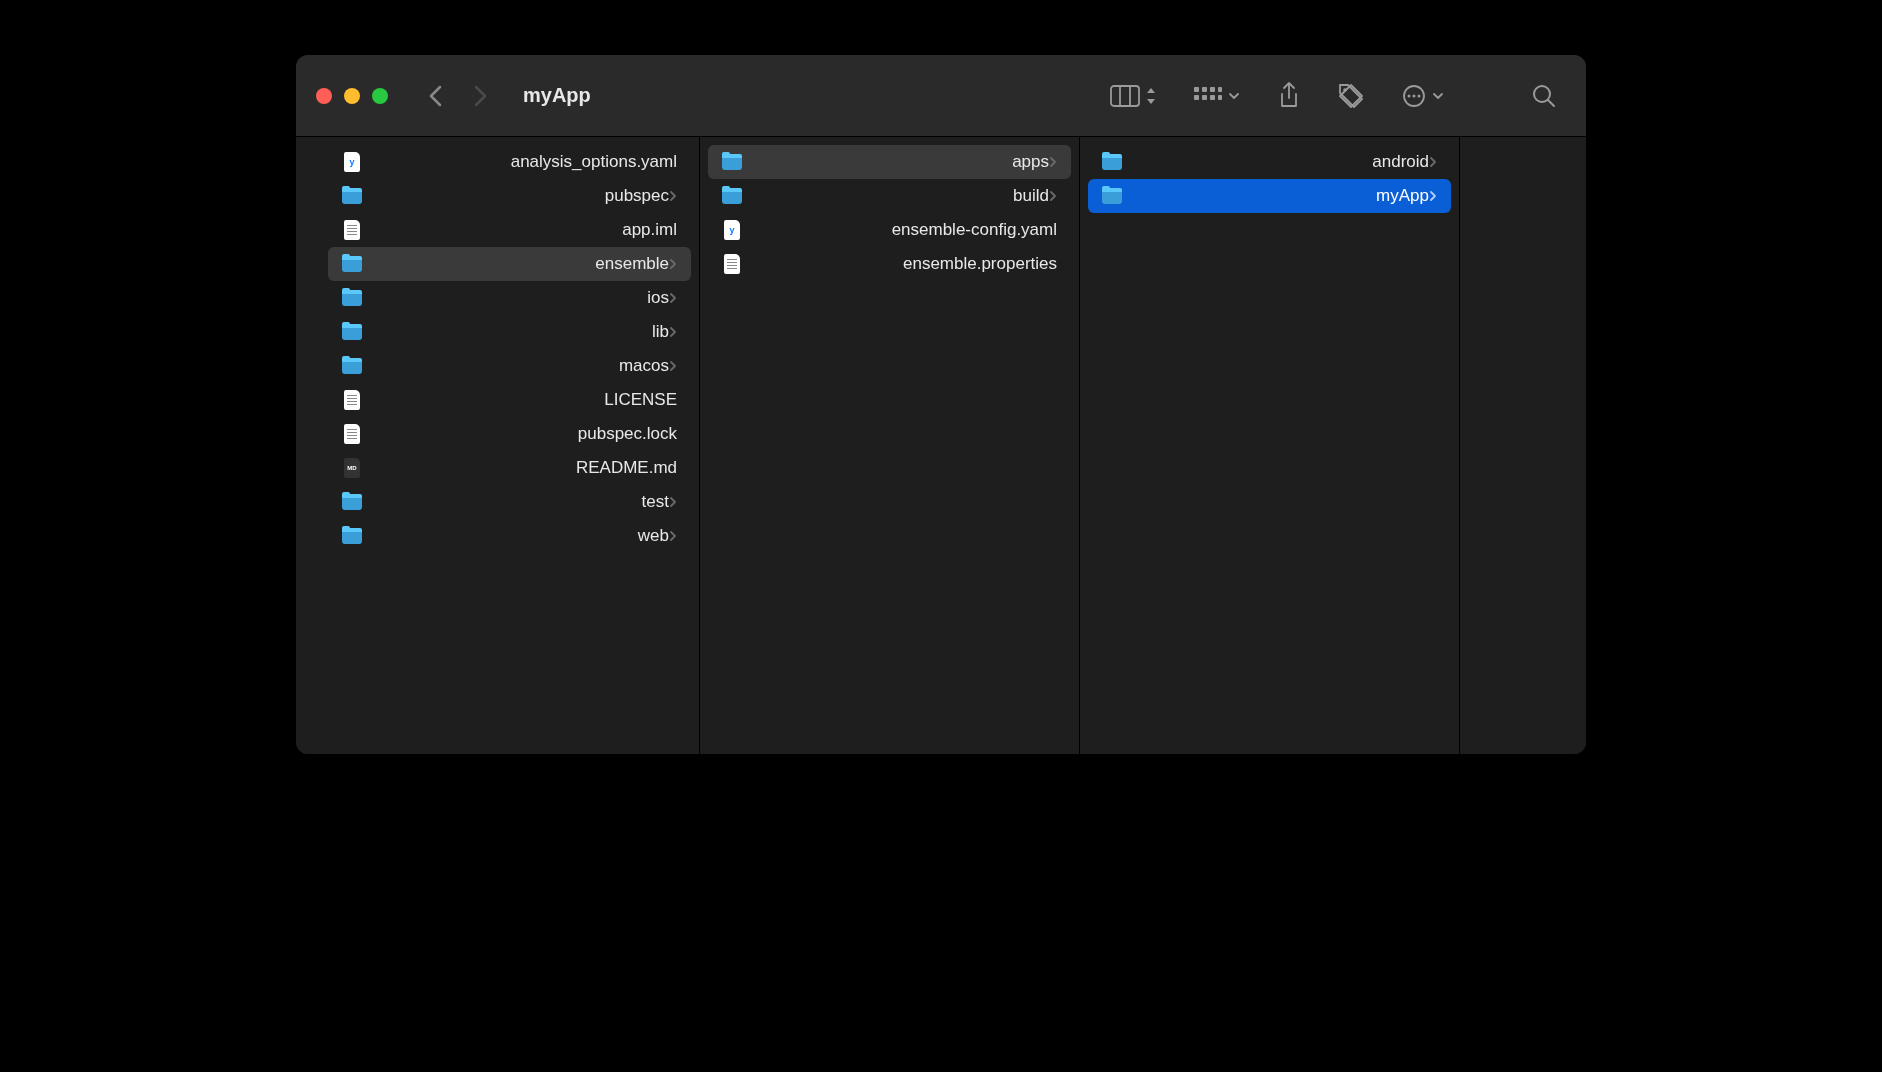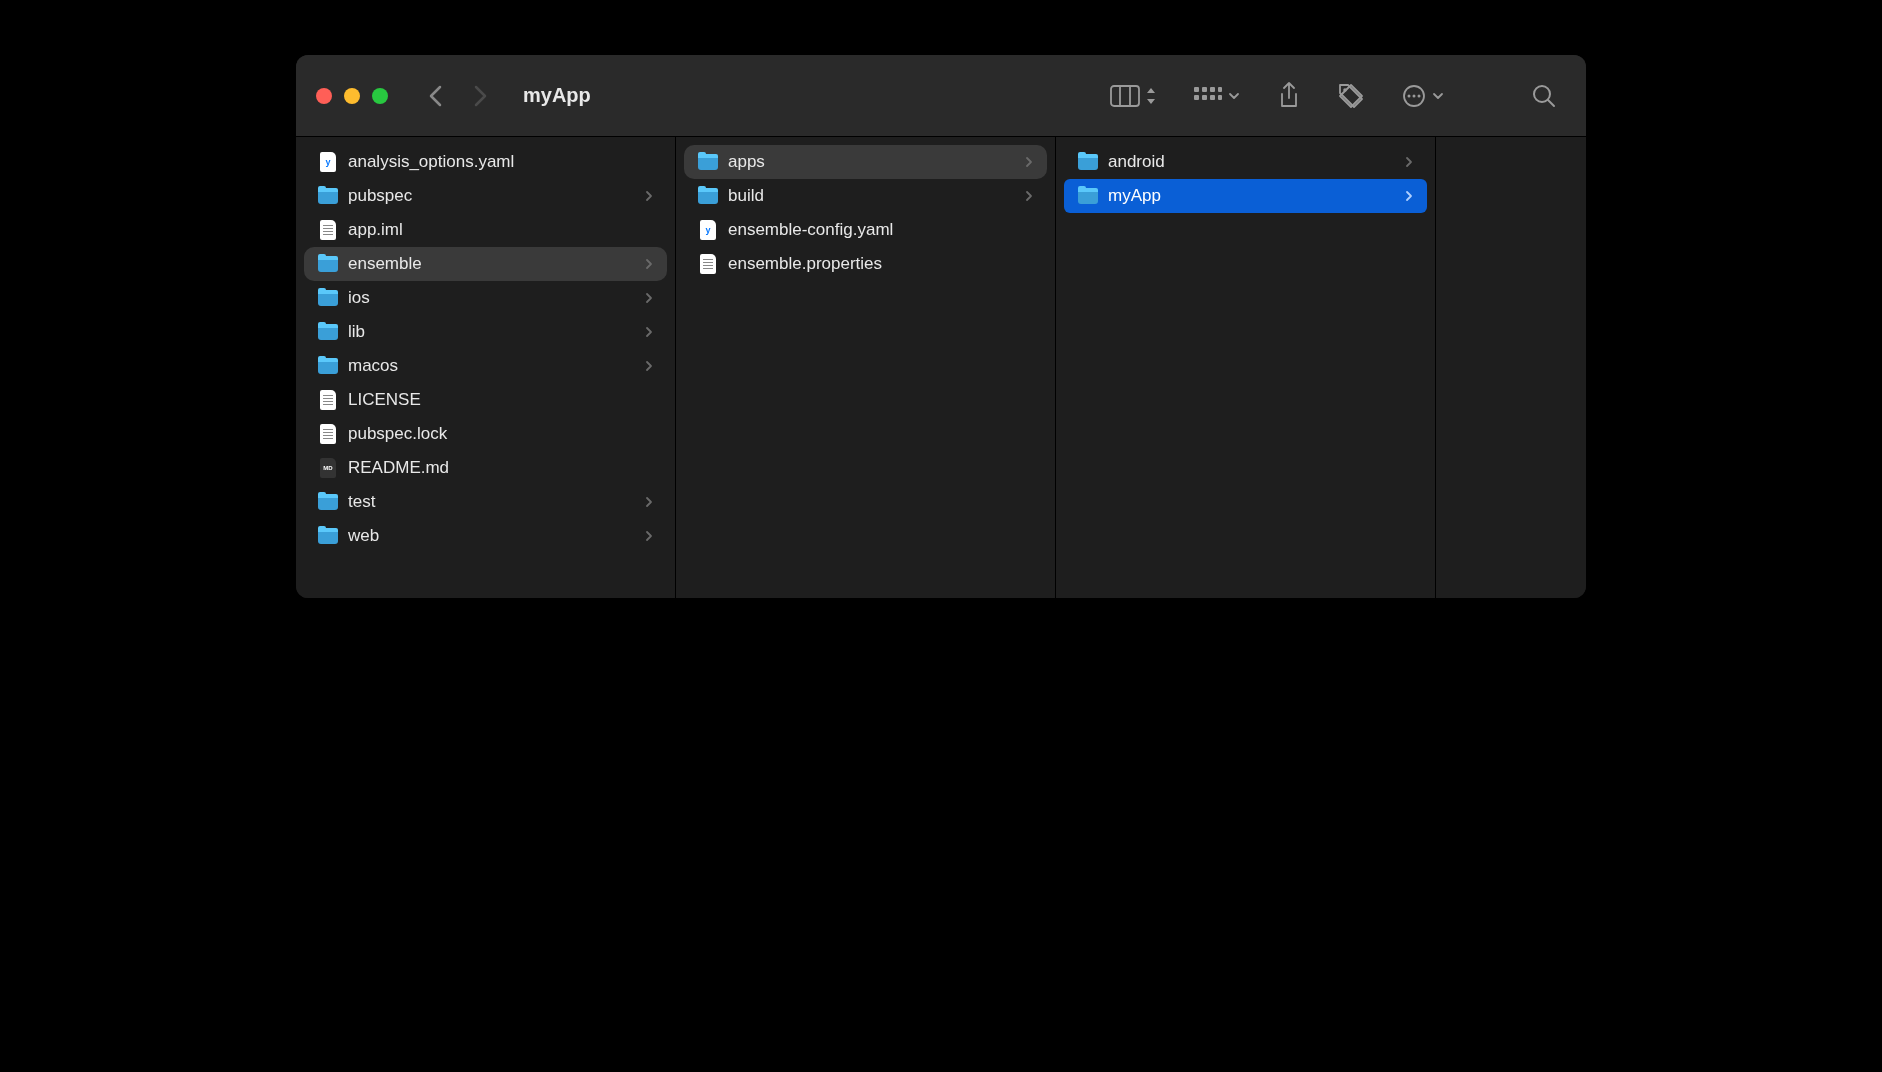--- a/index.html
+++ b/index.html
@@ -14,27 +14,28 @@
       width: 1882px;
       height: 1072px;
       display: flex;
       align-items: flex-start;
       justify-content: center;
       padding-top: 55px;
     }
     
     .finder-window {
       width: 1290px;
-      height: 543px;
+      height: 699px;
       background: #1e1e1e;
       border-radius: 12px;
       overflow: hidden;
       box-shadow: 0 25px 50px rgba(0,0,0,0.8);
       display: flex;
       flex-direction: column;
+      text-align: right;
     }
     
     .titlebar {
       height: 82px;
       background: #2a2a2a;
       display: flex;
       align-items: center;
       padding: 0 20px;
       border-bottom: 1px solid #000000;
     }
@@ -100,20 +101,21 @@
     .toolbar-icon {
       cursor: pointer;
       display: flex;
       align-items: center;
     }
     
     .columns-container {
       flex: 1;
       display: flex;
       background: #1e1e1e;
+      padding-left: 24px;
     }
     
     .column {
       border-right: 1px solid #000000;
       padding-top: 8px;
       overflow-y: auto;
     }
     
     .column-1 { width: 380px; }
     .column-2 { width: 380px; }
@@ -127,21 +129,20 @@
       padding: 0 14px;
       margin: 0 8px;
       border-radius: 6px;
       cursor: pointer;
       color: #e8e8e8;
       font-size: 17px;
     }
     
     .file-item.active {
       background: #3a3a3a;
-      border-radius: 10px;
     }
     
     .file-item.selected {
       background: #0a5fd6;
       color: #ffffff;
     }
     
     .file-icon {
       width: 20px;
       height: 20px;

